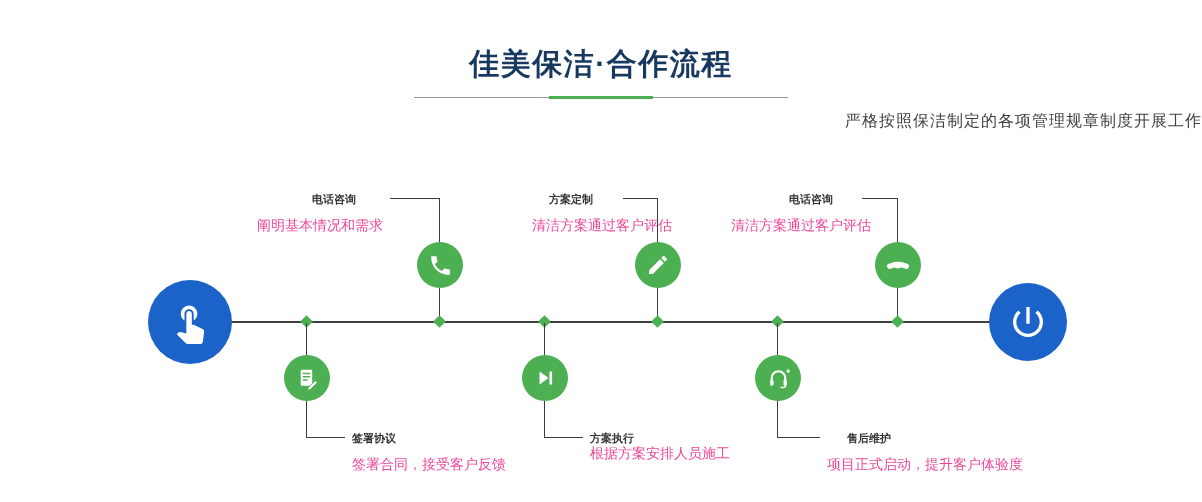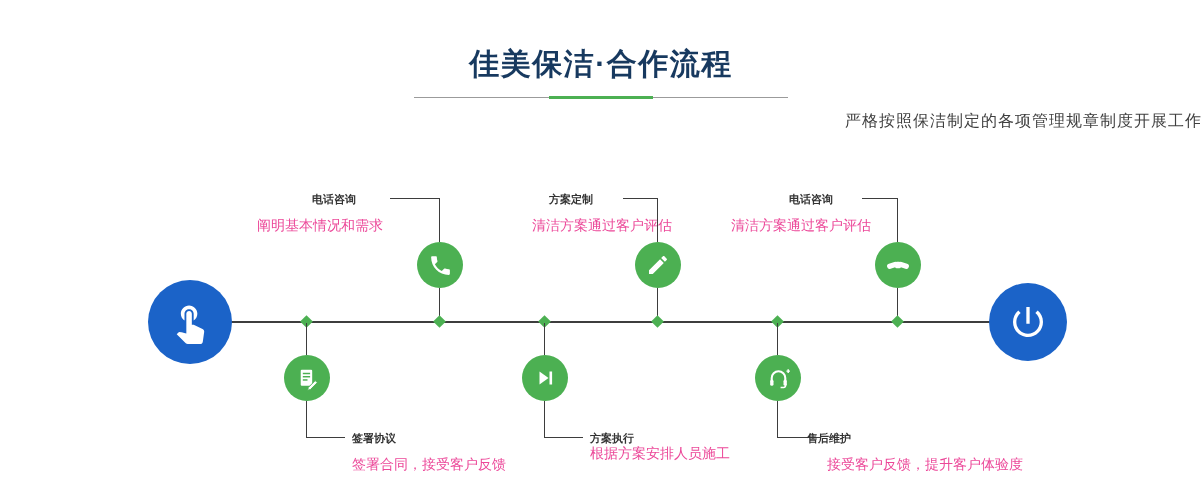--- a/index.html
+++ b/index.html
@@ -133,16 +133,16 @@
     <svg width="25" height="25" viewBox="0 0 24 24" aria-hidden="true">
       <path d="M5.5 14v-2.5a6.5 6.5 0 0 1 13 0V14" fill="none" stroke="#ffffff" stroke-width="2"></path>
       <rect x="4" y="13" width="3.2" height="6" rx="1.6" fill="#ffffff"></rect>
       <rect x="16.8" y="13" width="3.2" height="6" rx="1.6" fill="#ffffff"></rect>
       <path d="M14 20.6h3a1.8 1.8 0 0 0 1.8-1.8V17.6" fill="none" stroke="#ffffff" stroke-width="1.5"></path>
       <path d="M19.6 4.9h3.4M21.3 3.2v3.4" stroke="#ffffff" stroke-width="1.4"></path>
     </svg>
   </div>
   <div class="vline" style="left:777px;top:401px;height:36px"></div>
   <div class="hline" style="left:777px;top:437px;width:43px"></div>
-  <div class="step-title" style="left:807px;top:428px">售后维护</div>
-  <div class="step-desc" style="left:827px;top:455px">接受客户反馈，提升客户体验度</div>
+  <div class="step-title" style="left:847px;top:428px">售后维护</div>
+  <div class="step-desc" style="left:827px;top:455px">项目正式启动，提升客户体验度</div>
 
 </div>
 
 </body></html>

